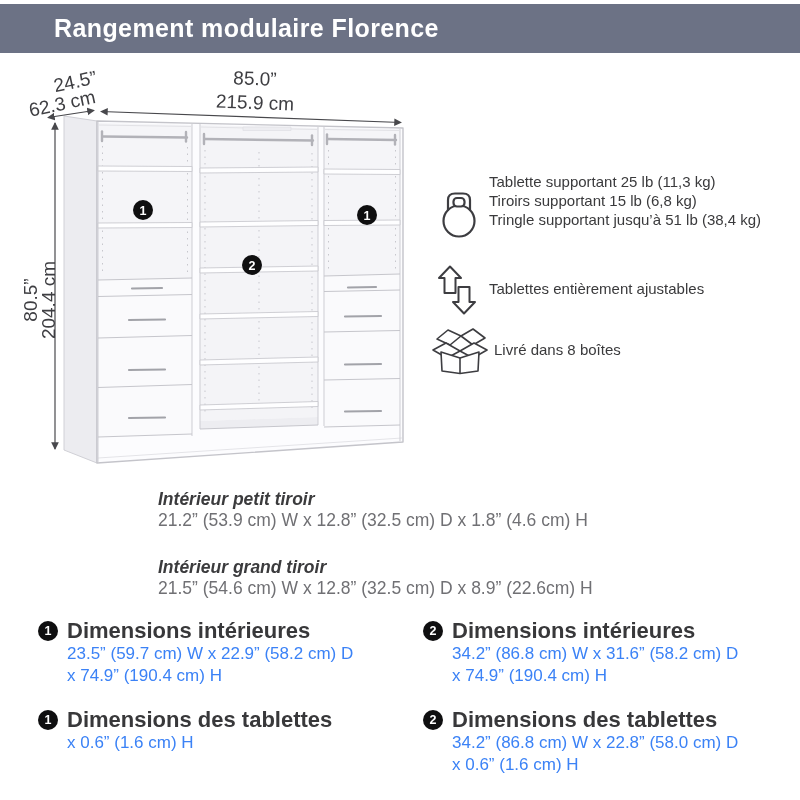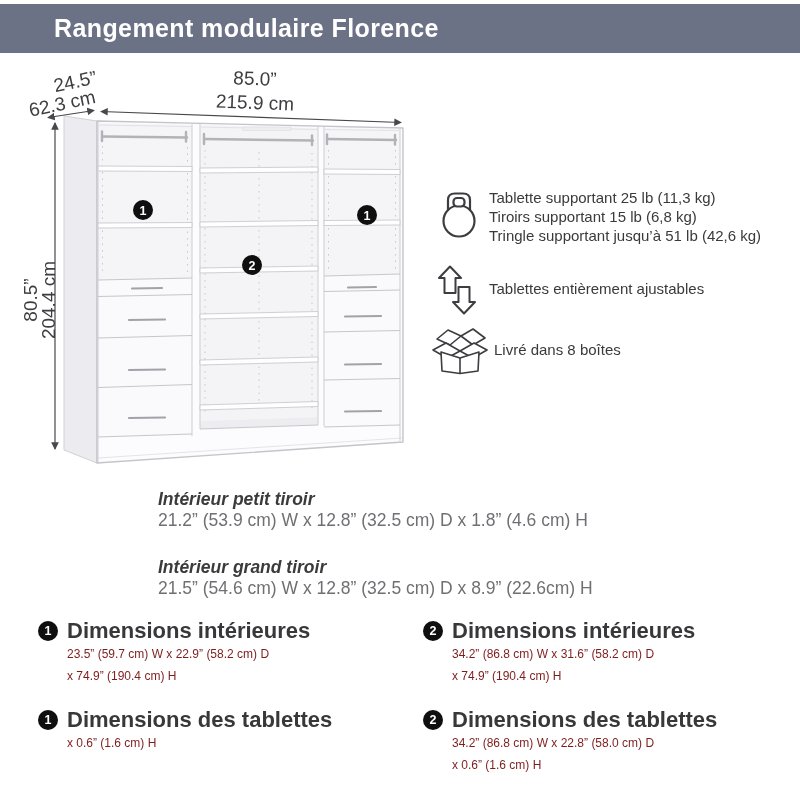--- a/index.html
+++ b/index.html
@@ -20,21 +20,21 @@
   .spec-block{position:absolute;white-space:nowrap;}
   .spec-title{font-size:17.5px;font-weight:600;color:#3B3B3D;line-height:20px;font-style:italic;}
   .spec-value{font-size:17.5px;color:#707074;line-height:20px;margin-top:1px;}
   .dim-section{position:absolute;white-space:nowrap;}
   .ds-head{display:flex;align-items:center;gap:9px;height:22px;margin-bottom:1px;}
   .badge{
     width:20px;height:20px;border-radius:50%;background:#0F0F10;color:#fff;flex:0 0 20px;
     font-size:12.5px;font-weight:700;text-align:center;line-height:20px;
   }
   .ds-title{font-size:22px;font-weight:700;color:#38383A;}
-  .ds-line{margin-left:29px;font-size:12px;color:#7f1d1d;line-height:22px;}
+  .ds-line{margin-left:29px;font-size:17px;color:#3b82f6;line-height:22px;}
   svg text.dimlabel{fill:#3E3E42;font-size:19px;font-weight:500;font-family:"Liberation Sans","DejaVu Sans",sans-serif;}
   svg text.badgenum{fill:#fff;font-size:12.5px;font-weight:700;font-family:"Liberation Sans","DejaVu Sans",sans-serif;}
 </style>
 </head>
 <body>
 
 <div class="frame">
 
   <div class="banner">
     <div class="title">Rangement modulaire Florence</div>
@@ -164,24 +164,24 @@
       <text class="dimlabel" x="15" y="247" text-anchor="middle" transform="rotate(-90 15 240)">80.5”</text>
       <text class="dimlabel" x="33" y="247" text-anchor="middle" transform="rotate(-90 33 240)">204.4 cm</text>
     </svg>
   </div>
 
   <svg class="feat-icon" style="left:441px;top:191px" width="36" height="48" viewBox="0 0 36 48">
     <circle cx="18" cy="30" r="15.5" fill="#fff" stroke="#3D3D41" stroke-width="2.2"></circle>
     <path d="M7,19 L7,9 Q7,2.5 14,2.5 L22,2.5 Q29,2.5 29,9 L29,19" fill="none" stroke="#3D3D41" stroke-width="2.2" stroke-linecap="round"></path>
     <rect x="12.5" y="7" width="11" height="8.5" rx="3.5" fill="#fff" stroke="#3D3D41" stroke-width="2.2"></rect>
   </svg>
-  <div class="feat-text" style="left:489px;top:188px">
+  <div class="feat-text" style="left:489px;top:172px">
     <div>Tablette supportant 25 lb (11,3 kg)</div>
     <div>Tiroirs supportant 15 lb (6,8 kg)</div>
-    <div>Tringle supportant jusqu’à 51 lb (42,6 kg)</div>
+    <div>Tringle supportant jusqu’à 51 lb (38,4 kg)</div>
   </div>
 
   <svg class="feat-icon" style="left:438px;top:265px" width="40" height="50" viewBox="0 0 40 50">
     <path d="M12,1.5 L23,13 L17.5,13 L17.5,28 L6.5,28 L6.5,13 L1,13 Z" fill="#fff" stroke="#3D3D41" stroke-width="2" stroke-linejoin="round"></path>
     <path d="M26,48.5 L37,37 L31.5,37 L31.5,22 L20.5,22 L20.5,37 L15,37 Z" fill="#fff" stroke="#3D3D41" stroke-width="2" stroke-linejoin="round"></path>
   </svg>
   <div class="feat-text" style="left:489px;top:279px">
     <div>Tablettes entièrement ajustables</div>
   </div>
 

